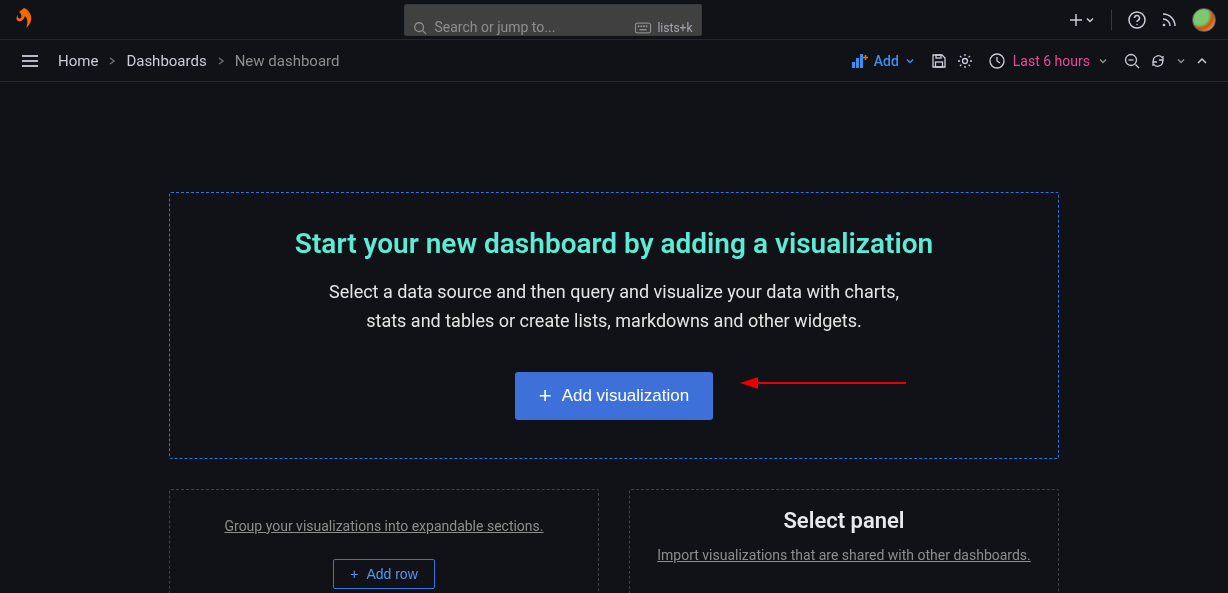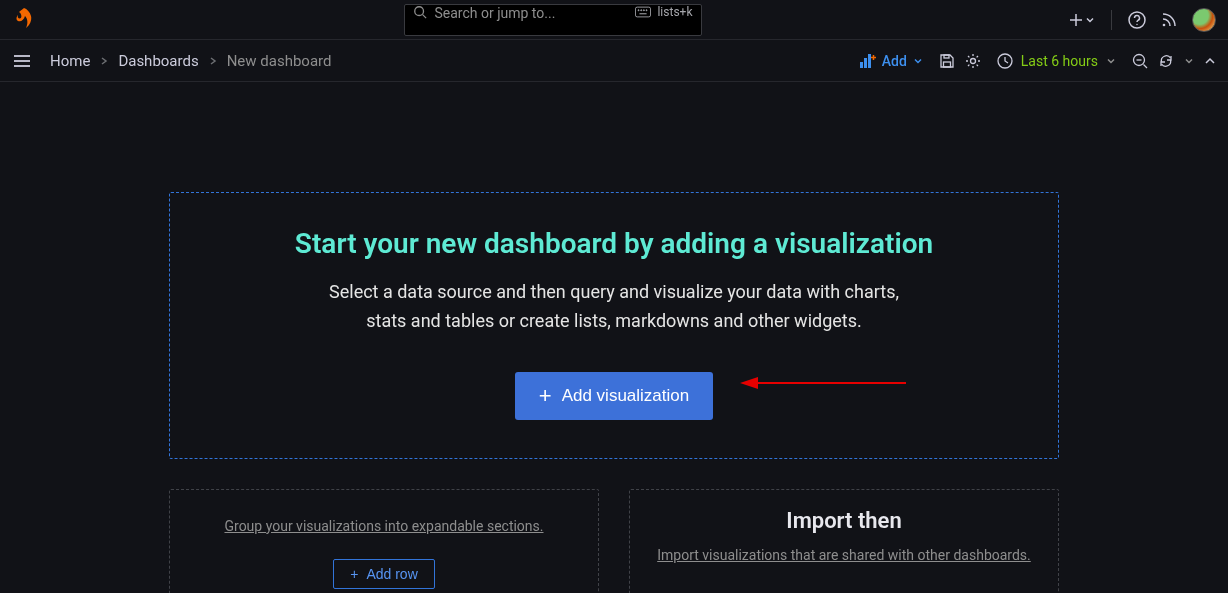--- a/index.html
+++ b/index.html
@@ -29,25 +29,25 @@
       display: flex;
       align-items: center;
       justify-content: center;
     }
     .top-bar-spacer-left {
       flex: 1;
     }
     .search-box {
       width: 298px;
       height: 32px;
-      background: #000000;
+      background: #404040;
       border: 1px solid #393a3f;
       border-radius: 2px;
       display: flex;
-      align-items: flex-start;
+      align-items: flex-end;
       padding: 0 8px;
       gap: 8px;
       color: #8e8e8e;
     }
     .search-box .search-icon {
       width: 14px;
       height: 14px;
       flex-shrink: 0;
     }
     .search-box .search-text {
@@ -96,21 +96,21 @@
       width: 24px;
       height: 24px;
       border-radius: 50%;
       background: radial-gradient(circle at 30% 30%, #7bc96f 0%, #7bc96f 40%, #c9510c 60%, #f0e68c 100%);
       border: 1px solid #555;
     }
     .sub-bar {
       height: 42px;
       display: flex;
       align-items: center;
-      padding: 0 12px;
+      padding: 0 20px;
       gap: 10px;
       border-bottom: 1px solid #26272d;
     }
     .menu-icon {
       width: 20px;
       height: 20px;
       cursor: pointer;
       margin-right: 8px;
     }
     .breadcrumb {
@@ -146,21 +146,21 @@
       font-size: 14px;
       font-weight: 500;
       cursor: pointer;
       padding: 4px 6px;
     }
     .add-btn svg { flex-shrink: 0; }
     .time-picker {
       display: flex;
       align-items: center;
       gap: 8px;
-      color: #84cc16;
+      color: #ec4899;
       font-size: 14px;
       cursor: pointer;
       padding: 4px 6px;
     }
     .content {
       padding-top: 110px;
       display: flex;
       flex-direction: column;
       align-items: center;
     }
@@ -410,17 +410,17 @@
 
   <div class="secondary-row">
     <div class="sec-card">
       <p>Group your visualizations into expandable sections.</p>
       <button class="outline-btn">
         <span>+</span>
         <span>Add row</span>
       </button>
     </div>
     <div class="sec-card import">
-      <h2>Import then</h2>
+      <h2>Select panel</h2>
       <p>Import visualizations that are shared with other dashboards.</p>
     </div>
   </div>
 </div>
 
 </body></html>

